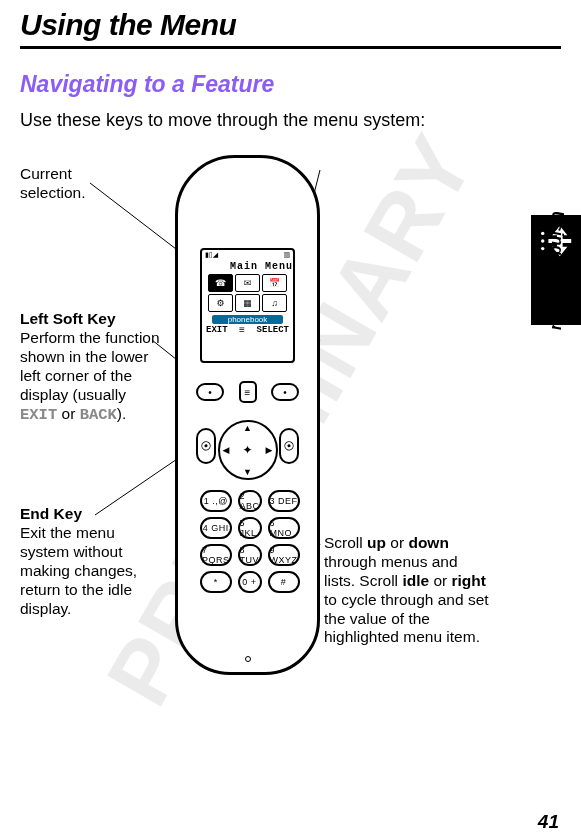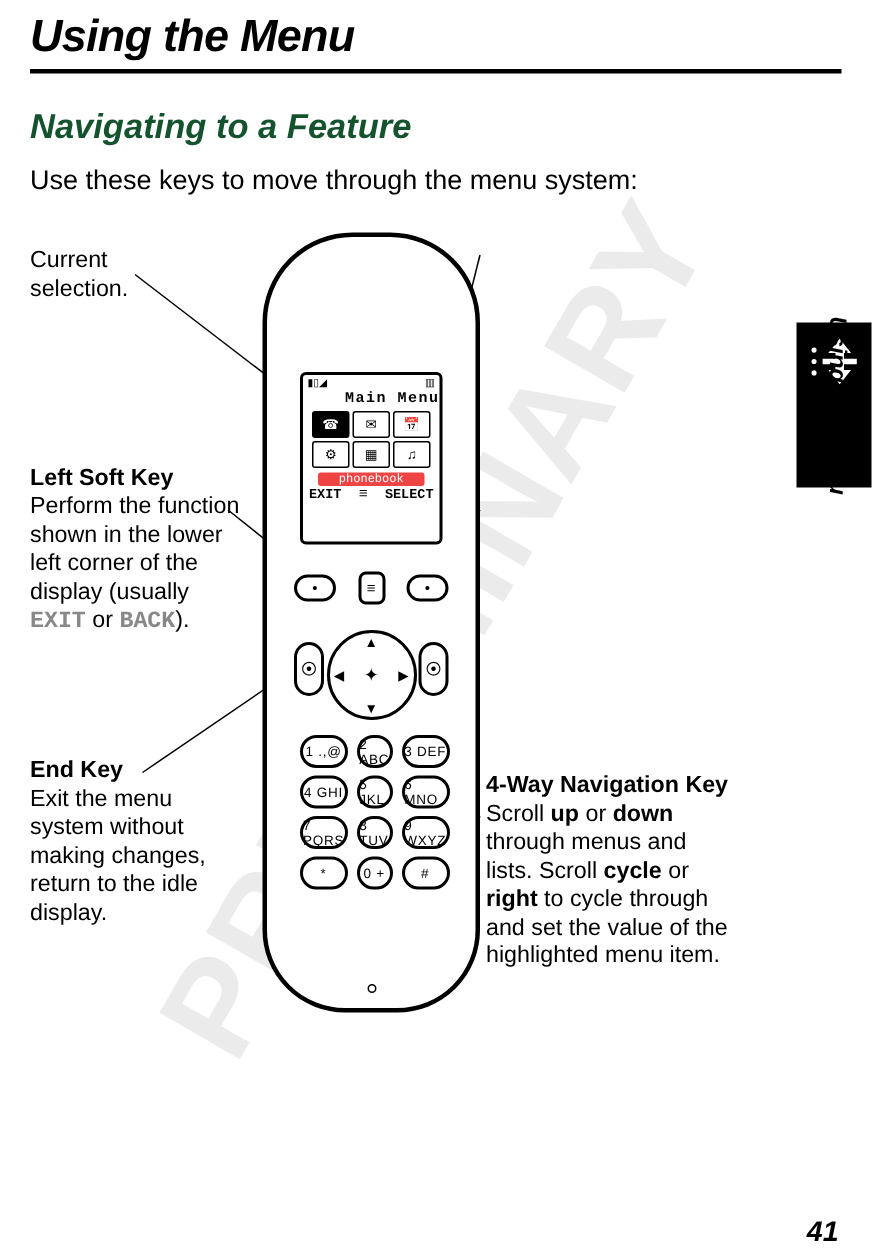--- a/index.html
+++ b/index.html
@@ -11,42 +11,42 @@
     transform: translate(-50%, -50%) rotate(-60deg);
     font-size: 90px;
     font-weight: 900;
     color: rgba(0,0,0,0.08);
     letter-spacing: 2px;
     pointer-events: none;
     white-space: nowrap;
   }
   h1.title { font-size: 30px; font-style: italic; font-weight: 900; letter-spacing: -0.5px; }
   .hr { height: 3px; background: #000; margin: 4px 0 22px 0; }
-  h2.subtitle { font-size: 23px; font-style: italic; font-weight: 900; color: #14532d; margin-bottom: 12px; }
+  h2.subtitle { font-size: 23px; font-style: italic; font-weight: 900; color: #8b5cf6; margin-bottom: 12px; }
   .intro { font-size: 18px; margin-bottom: 14px; }
   .diagram { position: relative; width: 460px; height: 590px; margin: 0; }
   .phone {
     position: absolute;
     left: 155px; top: 10px;
     width: 145px; height: 520px;
     border: 3px solid #000;
     border-radius: 60px 60px 55px 55px;
     background: #fff;
   }
   .phone .brand { position:absolute; left:0; right:0; top:78px; text-align:center; font-size:8px; letter-spacing:2px; font-weight:900; font-style:italic;margin-top:23px; }
   .phone .screen {
     position:absolute; left:22px; right:22px; top:90px; height:115px;
     border:2px solid #000; border-radius:4px; background:#fff;
   }
   .screen .statusbar { display:flex; justify-content:space-between; padding:1px 3px; font-size:7px; }
   .screen .menutitle { text-align:right; font-size:10px; font-family:"Courier New",monospace; font-weight:bold; letter-spacing:1px; margin-top:1px;}
   .screen .grid { display:grid; grid-template-columns:repeat(3,1fr); gap:2px; padding:2px 6px; }
   .screen .cell { border:1.5px solid #000; height:18px; border-radius:2px; display:flex; align-items:center; justify-content:center; font-size:9px;}
   .screen .cell.sel { background:#000; color:#fff; }
-  .screen .hint { text-align:center; font-size:8px; font-family:Liberation Mono, monospace; background:#ef4444; color:#fff; margin:1px 10px 0 10px; border-radius:2px; padding:0 2px;}
+  .screen .hint { text-align:center; font-size:8px; font-family:Liberation Sans, sans-serif; background:#0369a1; color:#fff; margin:1px 10px 0 10px; border-radius:2px; padding:0 2px;}
   .screen .softrow { display:flex; justify-content:space-between; padding:0 4px; margin-top:1px; font-family:"Courier New",monospace; font-size:9px; font-weight:bold;}
   .screen .softrow span.mid { font-size:10px; }
   .softkeys { position:absolute; left:18px; right:18px; top:220px; height:28px; display:flex; justify-content:space-between; align-items:center;}
   .softkeys .sk { width:28px; height:18px; border:2px solid #000; border-radius:9px; display:flex; align-items:center; justify-content:center; font-size:10px;}
   .softkeys .menu { width:18px; height:22px; border:2px solid #000; border-radius:5px; display:flex; align-items:center; justify-content:center; font-size:10px;}
   .nav { position:absolute; left:50%; top:262px; transform:translateX(-50%); width:60px; height:60px; border:2.5px solid #000; border-radius:50%; display:flex; align-items:center; justify-content:center;}
   .nav::before { content:"✦"; font-size:12px; }
   .nav .arrow { position:absolute; font-size:9px; }
   .nav .au { top:1px; left:50%; transform:translateX(-50%);} 
   .nav .ad { bottom:1px; left:50%; transform:translateX(-50%);} 
@@ -119,22 +119,22 @@
     </div>
 
     <div class="callout co-end">
       <span class="h">End Key</span><br>
       <span>Exit the menu system without making changes, return to the idle display.</span>
     </div>
 
 
 
     <div class="callout co-4way">
-      <span class="h">4-Way Navigation Key</span><br>
-      <span>Scroll <b>up</b> or <b>down</b> through menus and lists. Scroll <b>cycle</b> or <b>right</b> to cycle through and set the value of the highlighted menu item.</span>
+      <br>
+      <span>Scroll <b>up</b> or <b>down</b> through menus and lists. Scroll <b>idle</b> or <b>right</b> to cycle through and set the value of the highlighted menu item.</span>
     </div>
 
     <div class="phone">
       <div class="brand">MOTOROLA</div>
       <div class="screen">
         <div class="statusbar">
           <span>▮▯◢</span>
           <span>▥</span>
         </div>
         <div class="menutitle">Main Menu</div>

